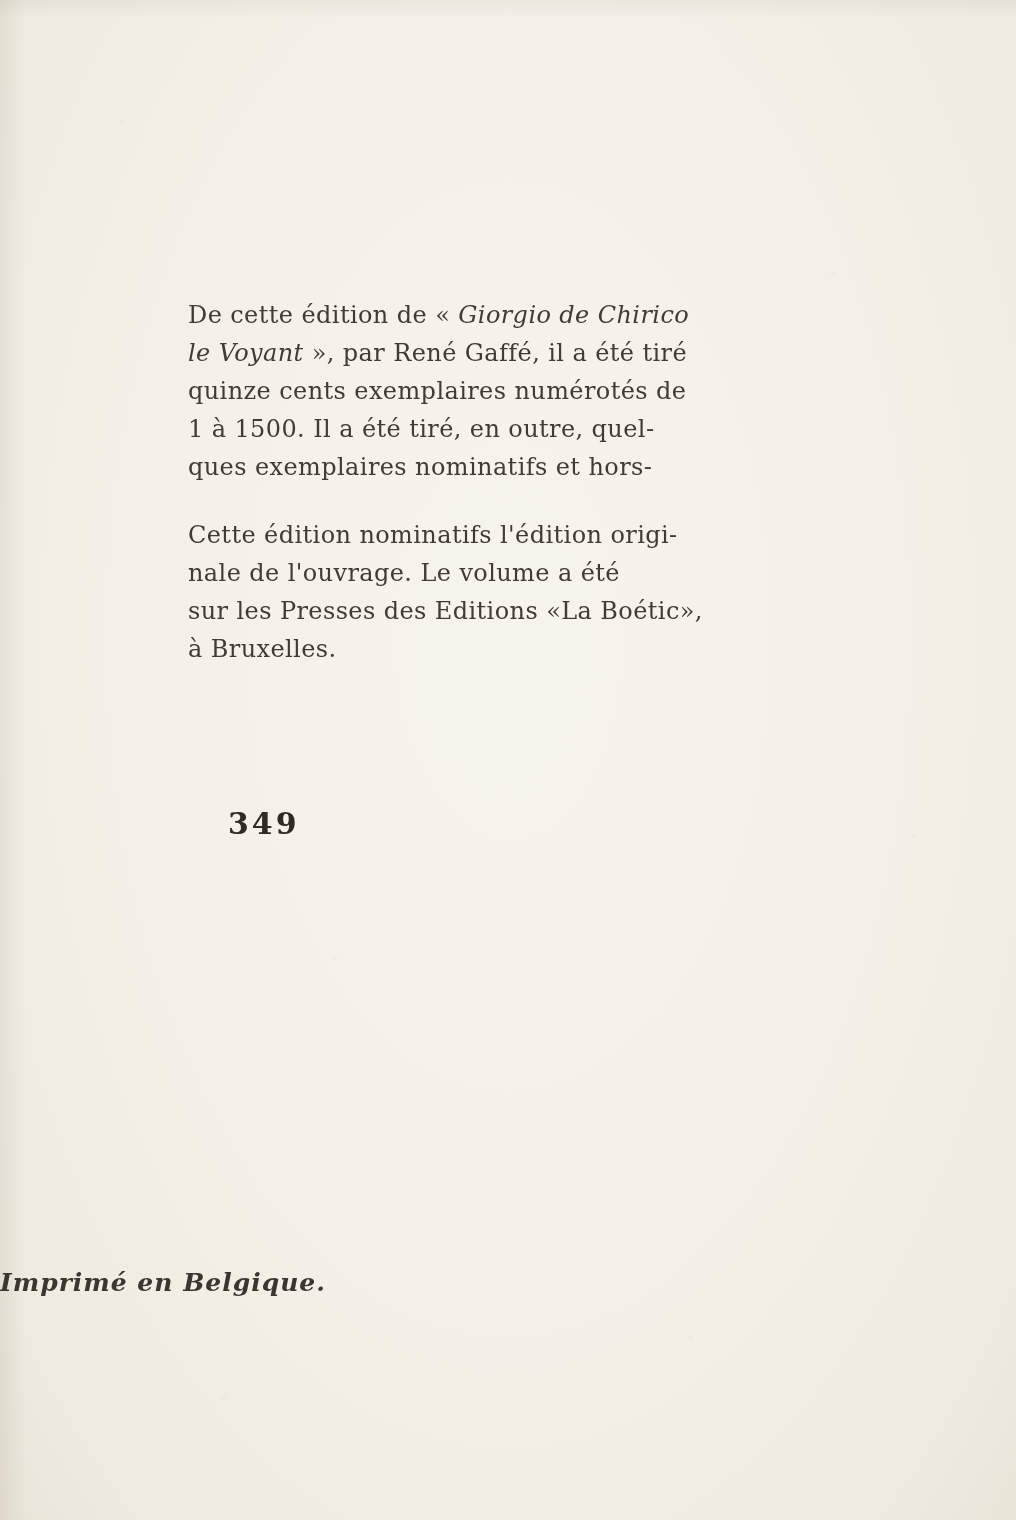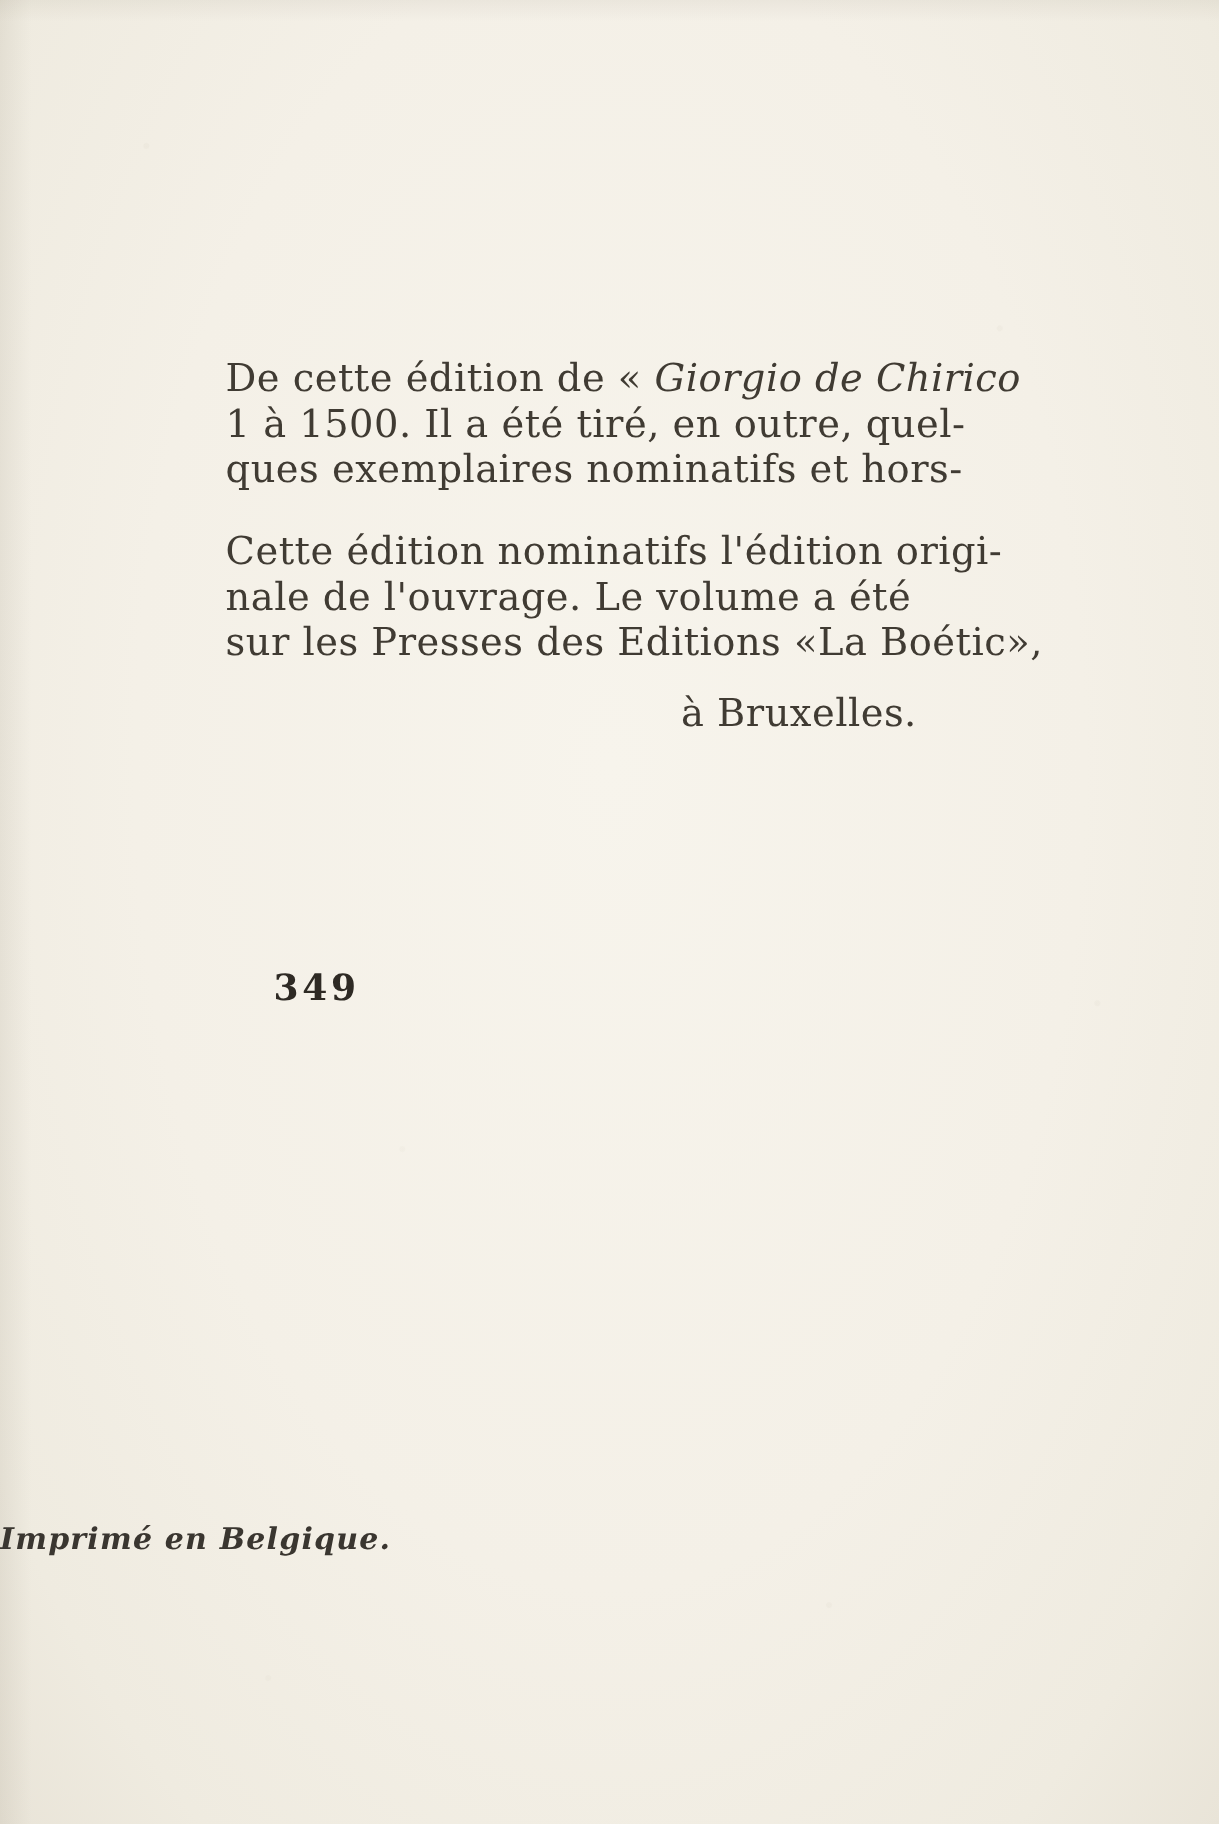--- a/index.html
+++ b/index.html
@@ -51,35 +51,34 @@
   }
 
   .colophon {
     position: absolute;
     left: 188px;
     top: 296px;
     width: 576px;
   }
 
   .block {
-    font-size: 32px;
+    font-size: 24px;
     line-height: 38px;
     letter-spacing: 0.4px;
     color: #403b33;
     text-align: justify;
     text-justify: inter-word;
   }
   .block .line {
     display: block;
     white-space: pre;
   }
   .block .line.centered {
-    text-align: right;
+    text-align: left;
     display: block;
-    margin-top: 21px;
   }
 
   .title-italic {
     font-style: italic;
   }
 
   .para-2 {
     margin-top: 30px;
   }
 
@@ -125,20 +124,22 @@
 <body>
 
 <div class="paper"></div>
 <div class="edge-shade"></div>
 <div class="edge-shade-top"></div>
 
 <div class="colophon">
 
   <div class="block para-1">
     <span class="line"><span>De cette édition de « </span><span class="title-italic">Giorgio de Chirico</span></span>
+    <span class="line"><span class="title-italic">le Voyant</span><span> », par René Gaffé, il a été tiré</span></span>
+    <span class="line">quinze cents exemplaires numérotés de</span>
     <span class="line">1 à 1500. Il a été tiré, en outre, quel-</span>
     <span class="line">ques exemplaires nominatifs et hors-</span>
   </div>
 
   <div class="block para-2">
     <span class="line">Cette édition nominatifs l'édition origi-</span>
     <span class="line">nale de l'ouvrage. Le volume a été</span>
     <span class="line">sur les Presses des Editions «La Boétic»,</span>
     <span class="line centered">à Bruxelles.</span>
   </div>

